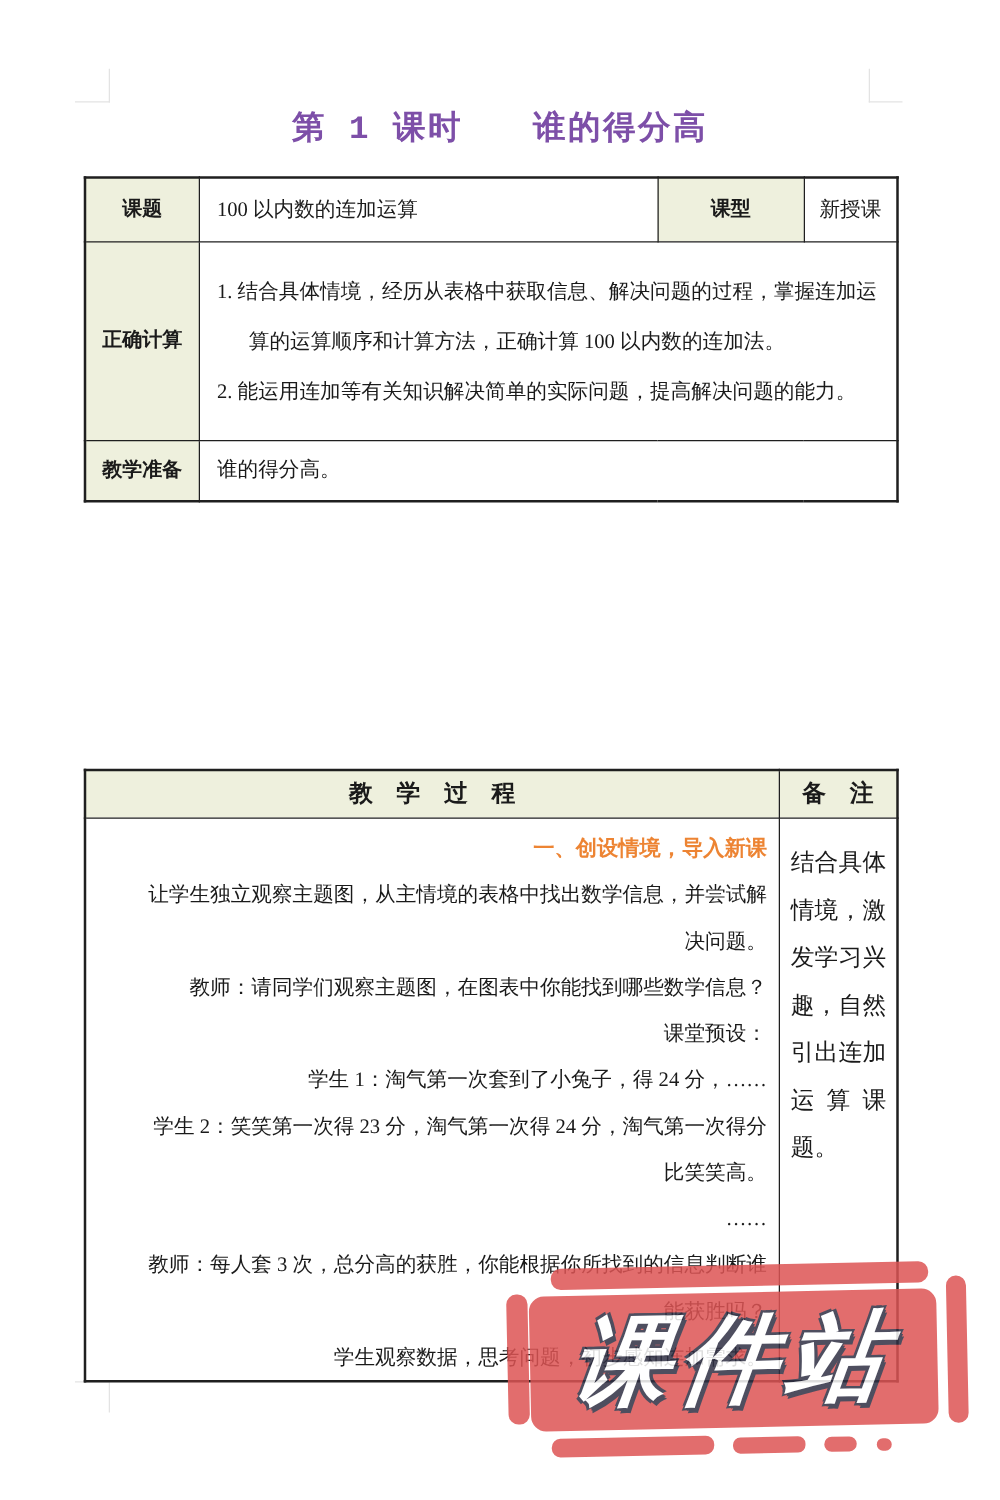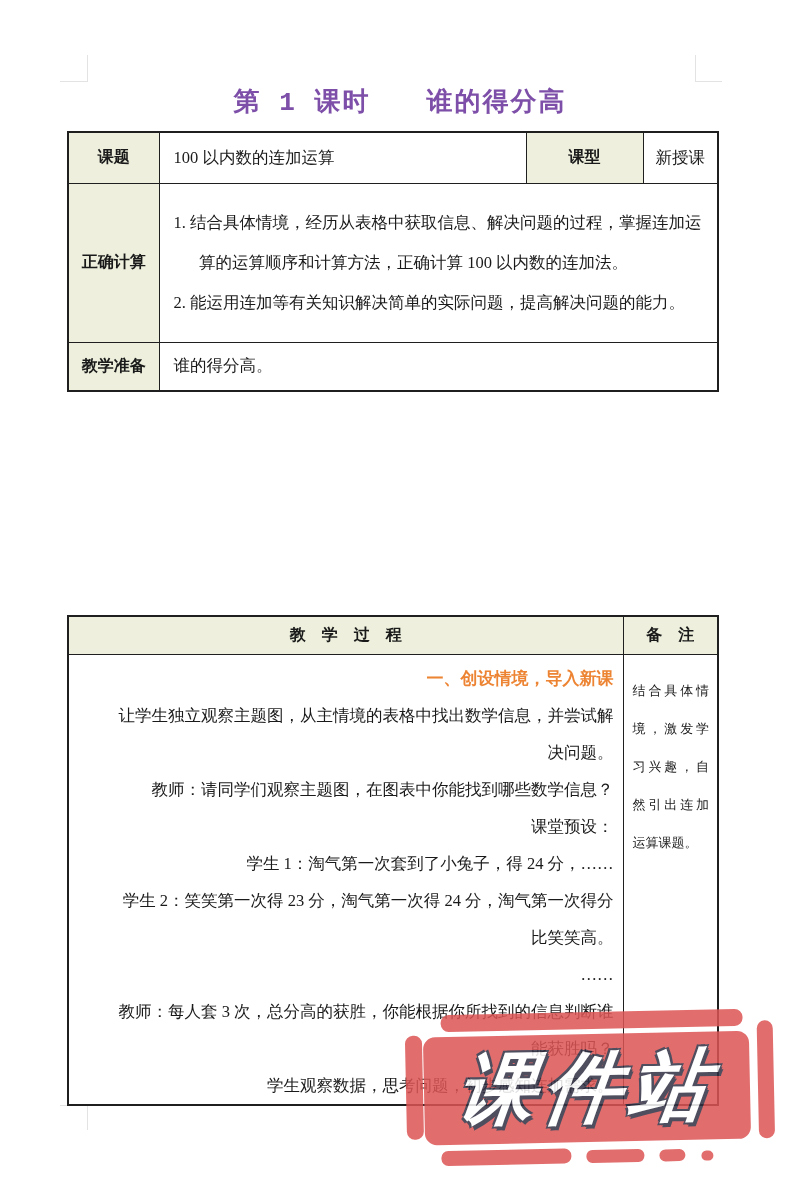--- a/index.html
+++ b/index.html
@@ -26,45 +26,45 @@
   .doc-title{
     position:absolute;left:0;top:84px;width:800px;text-align:center;
     font-family:Liberation Mono, monospace;
     font-weight:bold;font-size:26px;color:var(--title-purple);
     letter-spacing:2px;
   }
 
   table{border-collapse:collapse;table-layout:fixed;}
   td{border:1px solid var(--border-dark);vertical-align:middle;}
 
-  .t1{position:absolute;left:67px;top:131px;width:650px;border:2px solid var(--border-dark);}
+  .t1{position:absolute;left:67px;top:141px;width:650px;border:2px solid var(--border-dark);}
   .t2{position:absolute;left:67px;top:615px;width:650px;border:2px solid var(--border-dark);}
 
   td.lbl{
     background:var(--cell-green);text-align:center;
     font-family:"Liberation Sans","DejaVu Sans",sans-serif;
     font-weight:bold;font-size:16px;padding:2px 3px;
   }
   td.val{font-size:16.5px;padding:2px 10px 2px 14px;line-height:1.6;}
   td.val.center{text-align:center;padding:2px 2px;margin-left:47px;}
   .goal{padding-left:1.55em;text-indent:-1.55em;line-height:40px;}
 
   .t2 td.hdr{
     background:var(--cell-green);text-align:center;
     font-family:"Liberation Sans","DejaVu Sans",sans-serif;
-    font-weight:bold;font-size:16px;padding:0;
+    font-weight:bold;font-size:19px;padding:0;
   }
   td.process-cell{vertical-align:top;padding:5px 9px 0 9px;font-size:16.5px;text-align:right;}
   td.process-cell p{line-height:37px;text-indent:2em;}
   p.section-heading{
     text-indent:0 !important;
     font-family:"Liberation Sans","DejaVu Sans",sans-serif;
     font-weight:bold;color:var(--section-orange);font-size:17px;
   }
-  td.note-cell{vertical-align:top;padding:17px 8px 0 9px;font-size:13px;line-height:38px;text-align:justify;}
+  td.note-cell{vertical-align:top;padding:17px 8px 0 9px;font-size:19px;line-height:38px;text-align:justify;}
 
   
   .stamp{
     position:absolute;left:400px;top:1006px;width:378px;height:166px;
     transform:rotate(-1.2deg);opacity:0.85;pointer-events:none;
   }
   .stamp svg{position:absolute;left:0;top:0;}
   .stamp-text{
     position:absolute;left:24px;top:28px;width:326px;height:108px;
     display:flex;align-items:center;justify-content:center;

